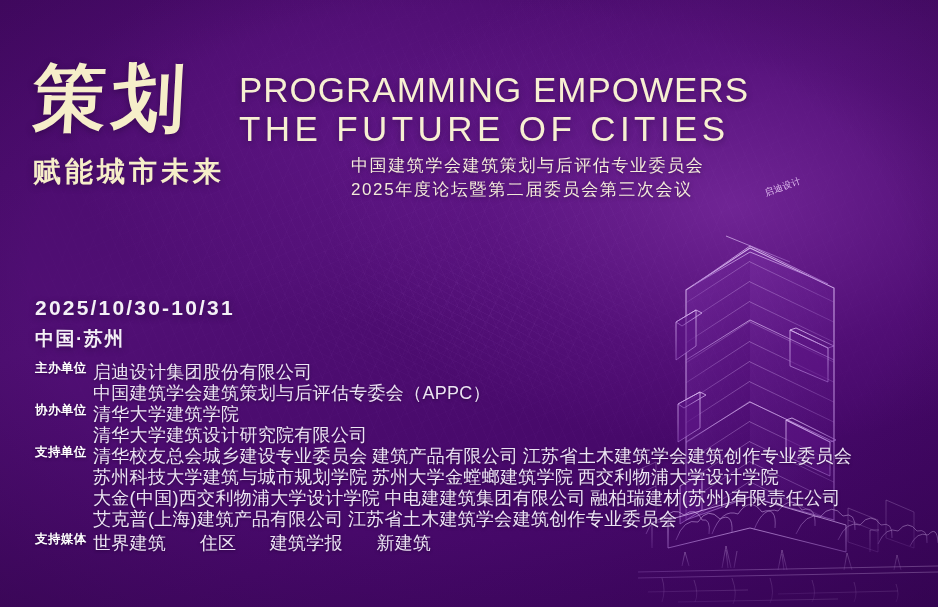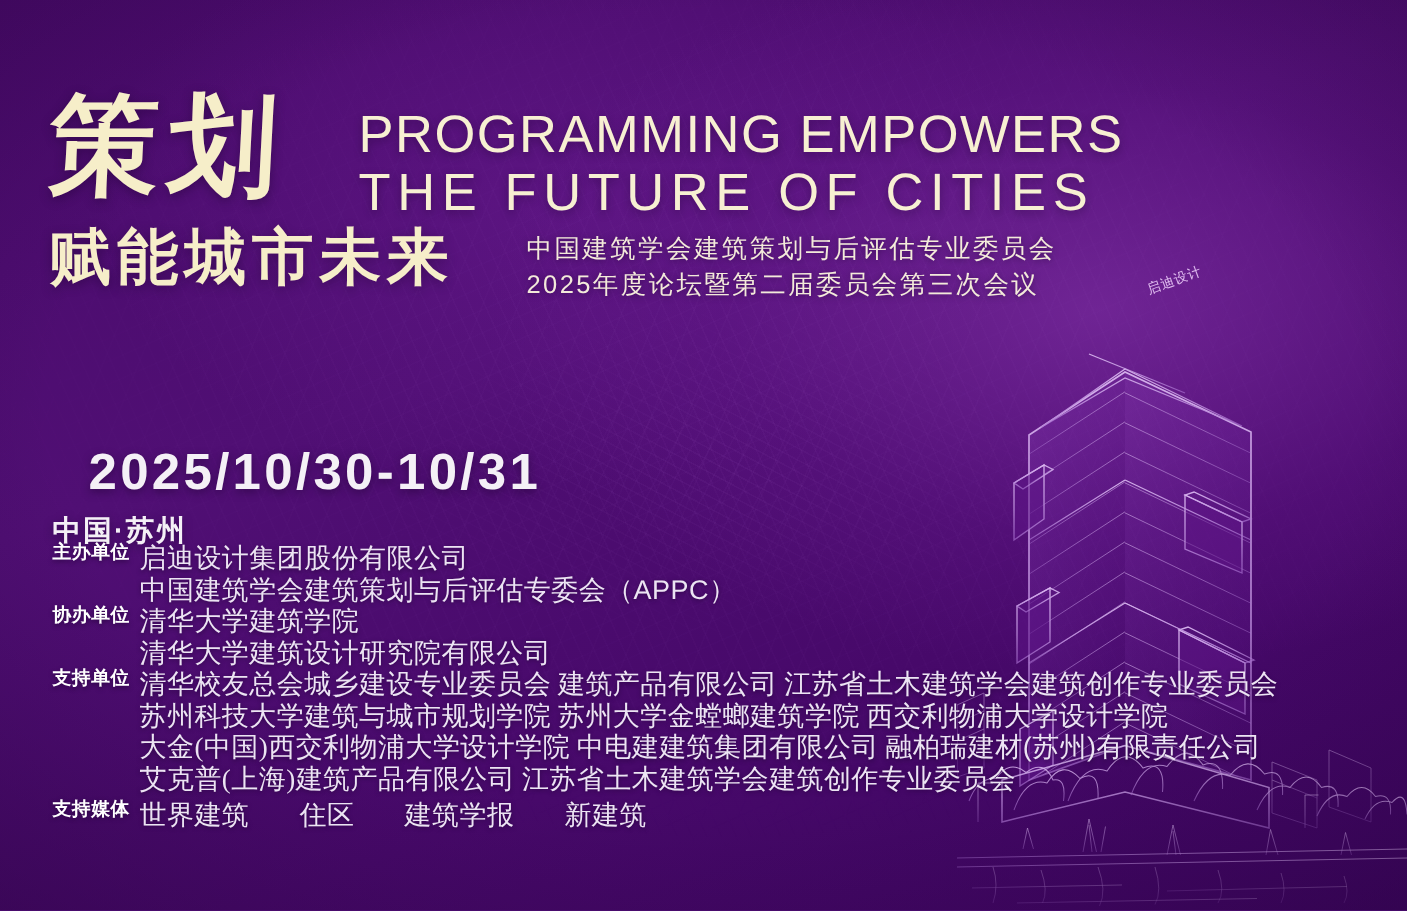--- a/index.html
+++ b/index.html
@@ -60,21 +60,21 @@
     letter-spacing:6px;
     color:#f6eec9;
     white-space:nowrap;
     text-shadow:0 2px 7px rgba(30,0,48,0.45);
     transform:skewX(-3deg);
   }
   .cn-sub {
     position:absolute; left:33px; top:149px;
     font-family:"DejaVu Sans","Liberation Sans",sans-serif;
     font-weight:700;
-    font-size:41px;
+    font-size:28px;
     line-height:45px;
     letter-spacing:4px;
     color:#f6eec9;
     white-space:nowrap;
     text-shadow:0 2px 7px rgba(30,0,48,0.45);
   }
   .en-block { position:absolute; left:239px; top:70px; }
   .en-l1, .en-l2 {
     font-weight:400;
     color:#f7f0d2;
@@ -91,27 +91,26 @@
     letter-spacing:1.6px;
     color:#f3eada;
     white-space:nowrap;
     font-weight:500;
     text-shadow:0 1px 4px rgba(30,0,48,0.55);
   }
 
   
   .date-block { position:absolute; left:35px; top:296px; }
   .date-line {
-    font-size:34px;
+    font-size:21px;
     font-weight:700;
     letter-spacing:2.2px;
     color:#f4f0f6;
     white-space:nowrap;
     text-shadow:0 2px 6px rgba(30,0,48,0.5);
-    margin-left:24px;
   }
   .loc-line {
     margin-top:6px;
     font-size:19px;
     font-weight:700;
     letter-spacing:1.5px;
     color:#f4f0f6;
     white-space:nowrap;
     text-shadow:0 2px 6px rgba(30,0,48,0.5);
   }
@@ -131,21 +130,21 @@
   }
   .credit-items { position:absolute; left:58px; top:0; white-space:nowrap; }
   .credit-item {
     display:inline-block;
     font-size:18px;
     letter-spacing:0.3px;
     color:#ece4f3;
     text-shadow:0 1px 3px rgba(30,0,48,0.6);
     vertical-align:top;
   }
-  .col-a { min-width:190px;font-family:Liberation Serif, serif; }
+  .col-a { min-width:190px; }
   .col-b { min-width:130px; }
   .col-c { min-width:auto; }
   .media-row .credit-item { min-width:0; margin-right:29px; }
 
   .credit-spacer { height:3px; }
 </style>
 </head>
 <body>
 
 <div class="poster">

